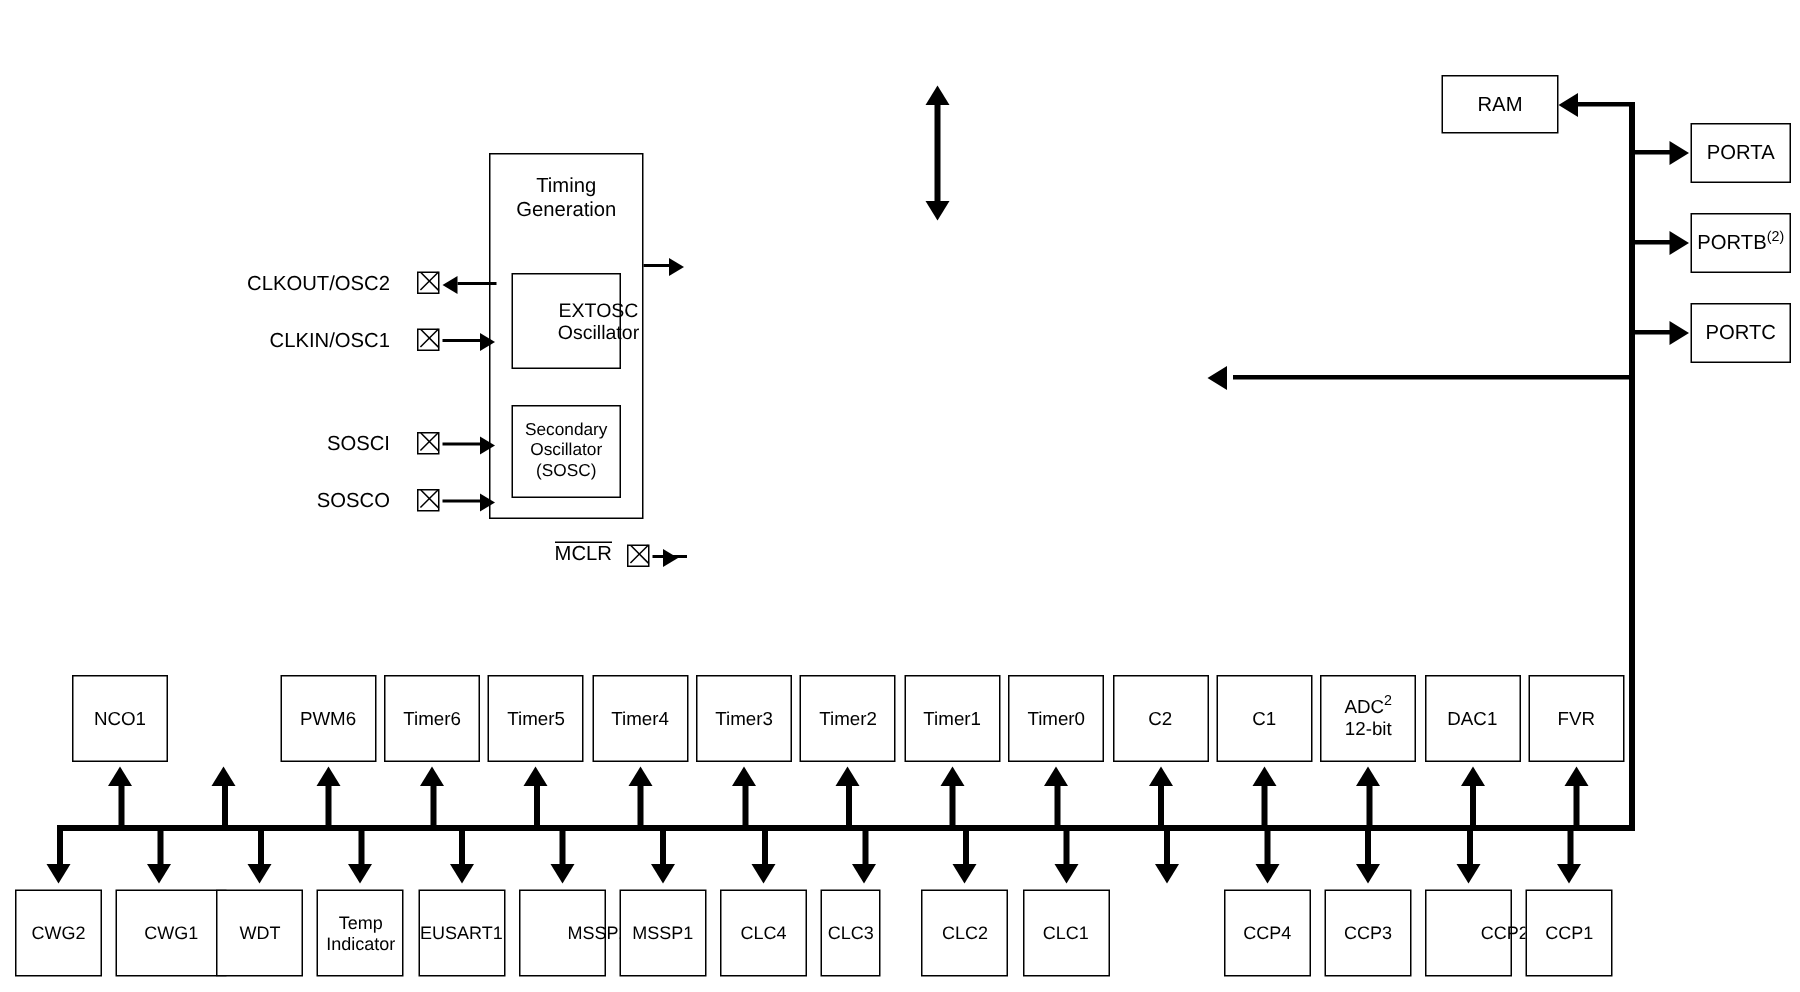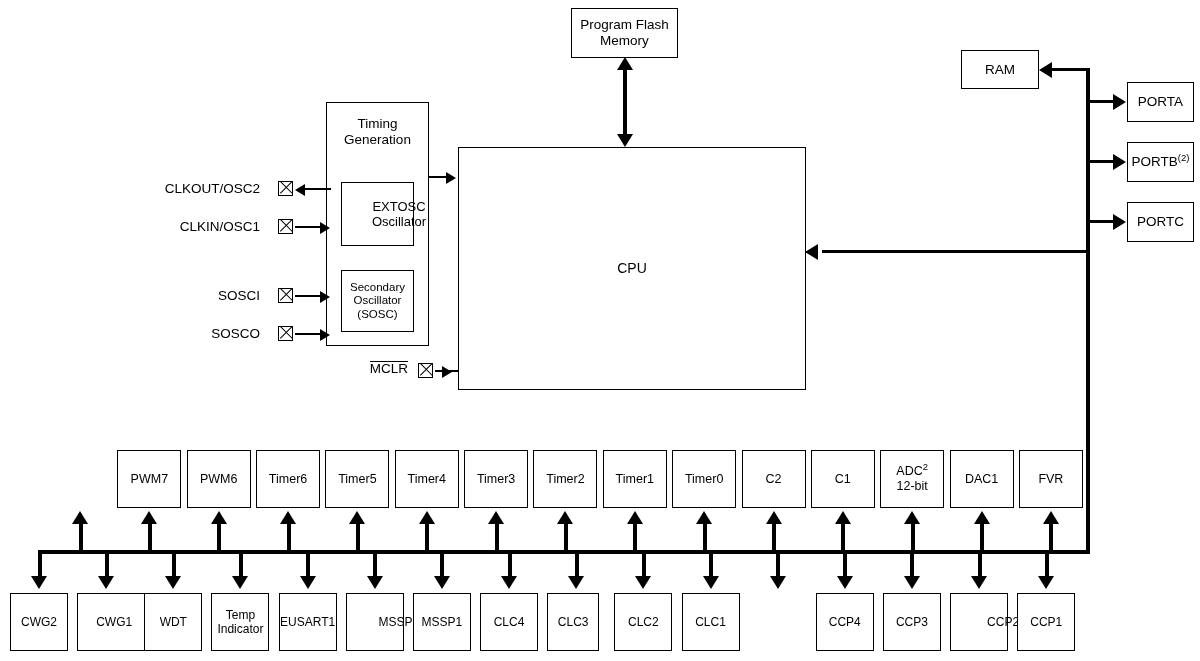--- a/index.html
+++ b/index.html
@@ -38,23 +38,20 @@
   .ovl{border-top:1.4px solid #000;padding-top:0px;display:inline-block;line-height:1.05;}
   sup{font-size:9.5px;vertical-align:super;line-height:0;}
 
   .cpu-label{font-size:14px;}
 </style>
 </head>
 <body>
 
 <div id="canvas">
 
-  <div class="box" style="left:571px;top:8px;width:107px;height:50px;">
-    <span class="lbl">Program Flash Memory</span>
-  </div>
 
   <div class="ln v" style="left:623px;top:68px;width:4px;height:72px;"></div>
   <div class="ar up" style="left:617px;top:57px;"></div>
   <div class="ar down" style="left:617px;top:134px;"></div>
 
   <div class="box" style="left:961px;top:50px;width:78px;height:39px;">
     <span class="lbl">RAM</span>
   </div>
   <div class="ln h" style="left:1052px;top:68px;width:38px;height:3px;"></div>
   <div class="ar left" style="left:1039px;top:62px;"></div>
@@ -74,23 +71,20 @@
   <div class="ln h" style="left:1090px;top:160px;width:24px;height:3px;"></div>
   <div class="ar right" style="left:1113px;top:154px;"></div>
   <div class="ln h" style="left:1090px;top:220px;width:24px;height:3px;"></div>
   <div class="ar right" style="left:1113px;top:214px;"></div>
 
   <div class="ln v" style="left:1086px;top:68px;width:4px;height:485px;"></div>
 
   <div class="ln h" style="left:822px;top:250px;width:266px;height:3px;"></div>
   <div class="ar left" style="left:805px;top:244px;"></div>
 
-  <div class="box" style="left:458px;top:147px;width:348px;height:243px;">
-    <span class="lbl cpu-label">CPU</span>
-  </div>
 
   <div class="box" style="left:326px;top:102px;width:103px;height:244px;align-items:flex-start;padding-top:13px;">
     <span class="lbl">
       <span style="display:block;white-space:pre-line;">Timing Generation</span>
     </span>
   </div>
 
   <div class="box thin" style="left:341px;top:182px;width:73px;height:64px;font-size:13px;padding-left:43px;">
     <span class="lbl">
       <span style="display:block;">EXTOSC</span>
@@ -136,25 +130,25 @@
   <div class="ln thin-h" style="left:435px;top:370px;width:23px;height:2px;"></div>
   <div class="ar sm-right" style="left:442px;top:366px;"></div>
 
   <div id="periph-top"></div>
 
   <div class="ln h" style="left:38px;top:550px;width:1052px;height:4px;"></div>
   <div class="ln v" style="left:38px;top:550px;width:4px;height:16px;"></div>
 
   <div id="periph-bottom"></div>
 
+<div class="box" style="left: 48px; top: 450px; width: 64px; height: 58px; font-size: 12.5px;">
+      <span class="lbl"><span>NCO1</span></span>
+    </div>
     <div class="ln v" style="left: 78.5px; top: 524px; width: 4px; height: 28px;"></div>
     <div class="ar up" style="left: 72px; top: 511px;"></div>
-    <div class="box" style="left: 117.35px; top: 450px; width: 64px; height: 58px; font-size: 12.5px;">
-      <span class="lbl"><span>PWM7</span></span>
-    </div>
     <div class="ln v" style="left: 147.85px; top: 524px; width: 4px; height: 28px;"></div>
     <div class="ar up" style="left: 141.35px; top: 511px;"></div>
     <div class="box" style="left: 186.7px; top: 450px; width: 64px; height: 58px; font-size: 12.5px;">
       <span class="lbl"><span>PWM6</span></span>
     </div>
     <div class="ln v" style="left: 217.2px; top: 524px; width: 4px; height: 28px;"></div>
     <div class="ar up" style="left: 210.7px; top: 511px;"></div>
     <div class="box" style="left: 256.05px; top: 450px; width: 64px; height: 58px; font-size: 12.5px;">
       <span class="lbl"><span>Timer6</span></span>
     </div>
@@ -251,21 +245,21 @@
     <div class="box" style="left: 412.9px; top: 593px; width: 58px; height: 58px; font-size: 12px;">
       <span class="lbl"><span>MSSP1</span></span>
     </div>
     <div class="ln v" style="left: 440.4px; top: 552px; width: 4px; height: 26px;"></div>
     <div class="ar down" style="left: 433.9px; top: 576px;"></div>
     <div class="box" style="left: 480.05px; top: 593px; width: 58px; height: 58px; font-size: 12px;">
       <span class="lbl"><span>CLC4</span></span>
     </div>
     <div class="ln v" style="left: 507.55px; top: 552px; width: 4px; height: 26px;"></div>
     <div class="ar down" style="left: 501.05px; top: 576px;"></div>
-    <div class="box" style="left: 547.2px; top: 593px; width: 52px; height: 58px; font-size: 12px;">
+    <div class="box" style="left: 547.2px; top: 593px; width: 40px; height: 58px; font-size: 12px;">
       <span class="lbl"><span>CLC3</span></span>
     </div>
     <div class="ln v" style="left: 574.7px; top: 552px; width: 4px; height: 26px;"></div>
     <div class="ar down" style="left: 568.2px; top: 576px;"></div>
     <div class="box" style="left: 614.35px; top: 593px; width: 58px; height: 58px; font-size: 12px;">
       <span class="lbl"><span>CLC2</span></span>
     </div>
     <div class="ln v" style="left: 641.85px; top: 552px; width: 4px; height: 26px;"></div>
     <div class="ar down" style="left: 635.35px; top: 576px;"></div>
     <div class="box" style="left: 681.5px; top: 593px; width: 58px; height: 58px; font-size: 12px;">

